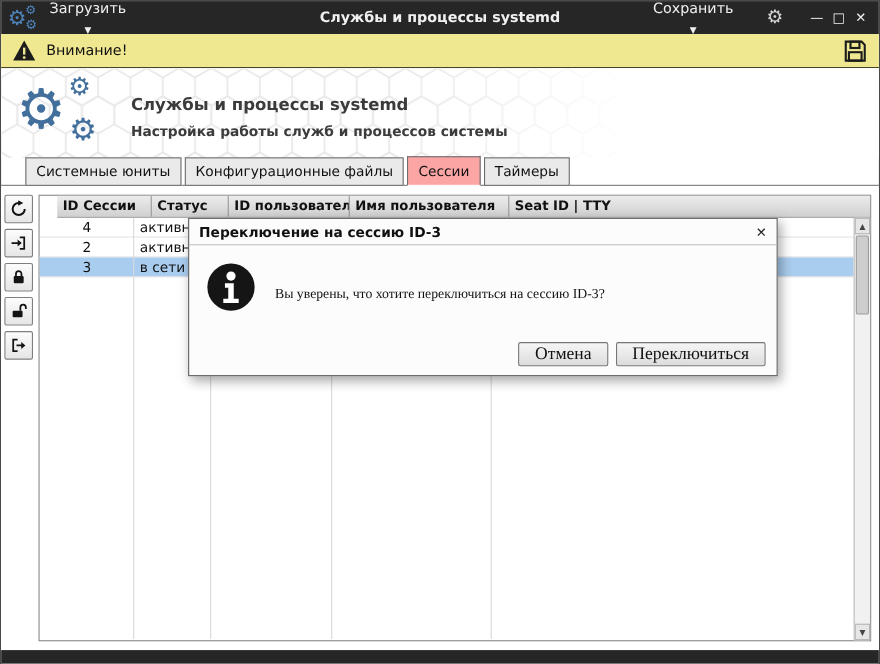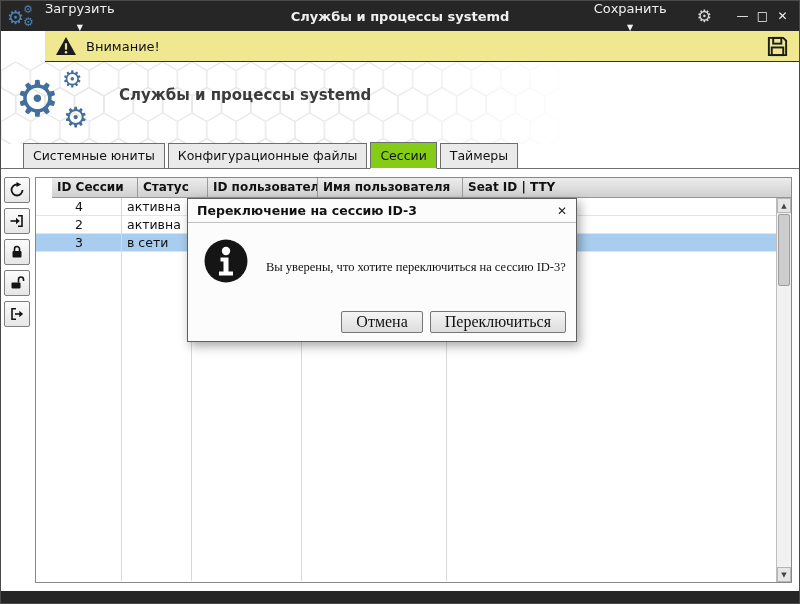--- a/index.html
+++ b/index.html
@@ -15,41 +15,41 @@
   .app-icon .g3 { font-size:12px; left:16px; top:13px; }
   .menu-btn { display:flex; align-items:center; gap:6px; padding:5px 8px; cursor:default;flex-direction:column; }
   .menu-btn .arrow { font-size:8px; position:relative; top:1px; }
   .tb-title { position:absolute; left:50%; transform:translateX(-50%); font-weight:bold; pointer-events:none; }
   .tb-right { margin-left:auto; display:flex; align-items:center; gap:22px; padding-right:8px; }
   .tb-gear { font-size:17px; color:#d6d6d6; line-height:1; }
   .win-controls { display:flex; gap:3px; }
   .win-btn { width:17px; text-align:center; font-size:12px; line-height:16px; }
 
   
-  .warnbar { position:absolute; top:30px; left:0; right:0; height:31px; background:#efe891; border-bottom:1px solid #33331a; display:flex; align-items:center; padding:0 10px;margin-left:44px; }
+  .warnbar { position:absolute; top:30px; left:0; right:0; height:31px; background:#efe891; border-bottom:1px solid #33331a; display:flex; align-items:center; padding:0 10px; }
   .warn-label { margin-left:9px; }
   .floppy-btn { margin-left:auto; display:flex; }
 
   
   .header { position:absolute; top:61px; left:0; right:0; height:82px; background:#fff; overflow:hidden; }
   .hex-svg { position:absolute; left:0; top:0; }
   .hex-fade { position:absolute; inset:0; background:linear-gradient(90deg, rgba(255,255,255,0) 45%, #ffffff 72%); }
   .gears { position:absolute; left:14px; top:0; width:95px; height:80px; color:#426f9c; }
   .gears span { position:absolute; line-height:1; }
   .g-big { font-size:50px; left:0; top:12px; }
   .g-small { font-size:23px; left:47px; top:6px; }
   .g-med { font-size:28px; left:48px; top:42px; }
   .header-title { position:absolute; left:118px; top:24px; font-size:15px; font-weight:bold; color:#3b3b3b; }
   .header-sub { position:absolute; left:118px; top:50px; font-size:12.5px; font-weight:bold; color:#3b3b3b; }
 
   
   .tabs { position:absolute; top:143px; left:0; right:0; height:25px; display:flex; align-items:flex-end; padding-left:22px; }
   .tabs::after { content:""; position:absolute; left:0; right:0; bottom:0; height:1px; background:#6e6e6e; }
   .tab { position:relative; padding:4px 9px 5px; border:1px solid #6e6e6e; background:#eaeaea; margin-right:3px; font-size:12.5px; white-space:nowrap; z-index:1; }
-  .tab.active { background:#84cc16; z-index:2; border-bottom-color:#fff; padding-top:5px; }
+  .tab.active { background:#fca5a5; z-index:2; border-bottom-color:#fff; padding-top:5px; }
 
   
   .main { position:absolute; top:168px; left:0; right:0; bottom:12px; background:#fff; }
   .side-toolbar { position:absolute; left:3px; top:8px; width:28px; }
   .tool-btn { width:26px; height:26px; margin-bottom:5px; border:1px solid #7e7e7e; border-radius:2px; background:linear-gradient(#fcfcfc,#e6e6e6); display:flex; align-items:center; justify-content:center; }
   .table-wrap { position:absolute; left:34px; top:8px; right:7px; bottom:8px; border:1px solid #888; background:#fff; }
   .thead { position:absolute; top:0; left:0; right:0; height:20px; display:flex; background:linear-gradient(#ececec,#d0d0d0); border-bottom:1px solid #979797; font-weight:bold; font-size:12px;margin-left:16px; }
   .th { padding:2px 5px; border-right:1px solid #9a9a9a; white-space:nowrap; overflow:hidden; }
   .th:last-child { border-right:none; flex:1; }
   .rows { position:absolute; top:20px; left:0; right:15px; bottom:0; }
@@ -61,21 +61,21 @@
 
   
   .sb { position:absolute; top:20px; right:0; bottom:0; width:15px; background:#f1f1f1; border-left:1px solid #bdbdbd; }
   .sb-up, .sb-down { position:absolute; left:0; right:0; height:15px; background:#e6e6e6; border:1px solid #b5b5b5; font-size:7px; color:#444; display:flex; align-items:center; justify-content:center; }
   .sb-up { top:0; } .sb-down { bottom:0; }
   .sb-thumb { position:absolute; top:16px; left:1px; right:1px; height:72px; background:#cdcdcd; border:1px solid #9d9d9d; border-radius:2px; }
 
   .footer { position:absolute; left:0; right:0; bottom:0; height:12px; background:#262626; }
 
   
-  .dialog { position:absolute; left:186px; top:197px; width:390px; height:144px; background:#fcfcfc; border:1px solid #5f5f5f; box-shadow:3px 4px 10px rgba(0,0,0,0.35); z-index:10; }
+  .dialog { position:absolute; left:170px; top:197px; width:536px; height:144px; background:#fcfcfc; border:1px solid #5f5f5f; box-shadow:3px 4px 10px rgba(0,0,0,0.35); z-index:10; }
   .dlg-titlebar { height:24px; display:flex; align-items:center; padding:0 9px; border-bottom:1px solid #c2c2c2; }
   .dlg-title { font-weight:bold; font-size:12.5px; }
   .dlg-close { margin-left:auto; font-size:12px; color:#222; }
   .dlg-body { position:relative; height:119px;font-family:Liberation Serif, serif; }
   .info-icon { position:absolute; left:15px; top:15px; }
   .dlg-msg { position:absolute; left:78px; top:37px; font-size:12.5px; }
   .dlg-buttons { position:absolute; right:10px; bottom:9px; display:flex; gap:7px; }
   .dlg-btn { height:22px; padding:0 14px; min-width:80px; border:1px solid #767676; border-radius:2px; background:linear-gradient(#f5f5f5,#dddddd); font-size:16px; display:flex; align-items:center; justify-content:center; }
 </style>
 </head>
@@ -135,20 +135,21 @@
       </defs>
       <rect width="800" height="82" fill="url(#hexp)"></rect>
     </svg>
     <div class="hex-fade"></div>
     <div class="gears">
       <span class="g-big">⚙</span>
       <span class="g-small">⚙</span>
       <span class="g-med">⚙</span>
     </div>
     <div class="header-title">Службы и процессы systemd</div>
+    <div class="header-sub">Настройка работы служб и процессов системы</div>
   </div>
 
   <div class="tabs">
     <div class="tab">Системные юниты</div>
     <div class="tab">Конфигурационные файлы</div>
     <div class="tab active">Сессии</div>
     <div class="tab">Таймеры</div>
   </div>
 
   <div class="main">

